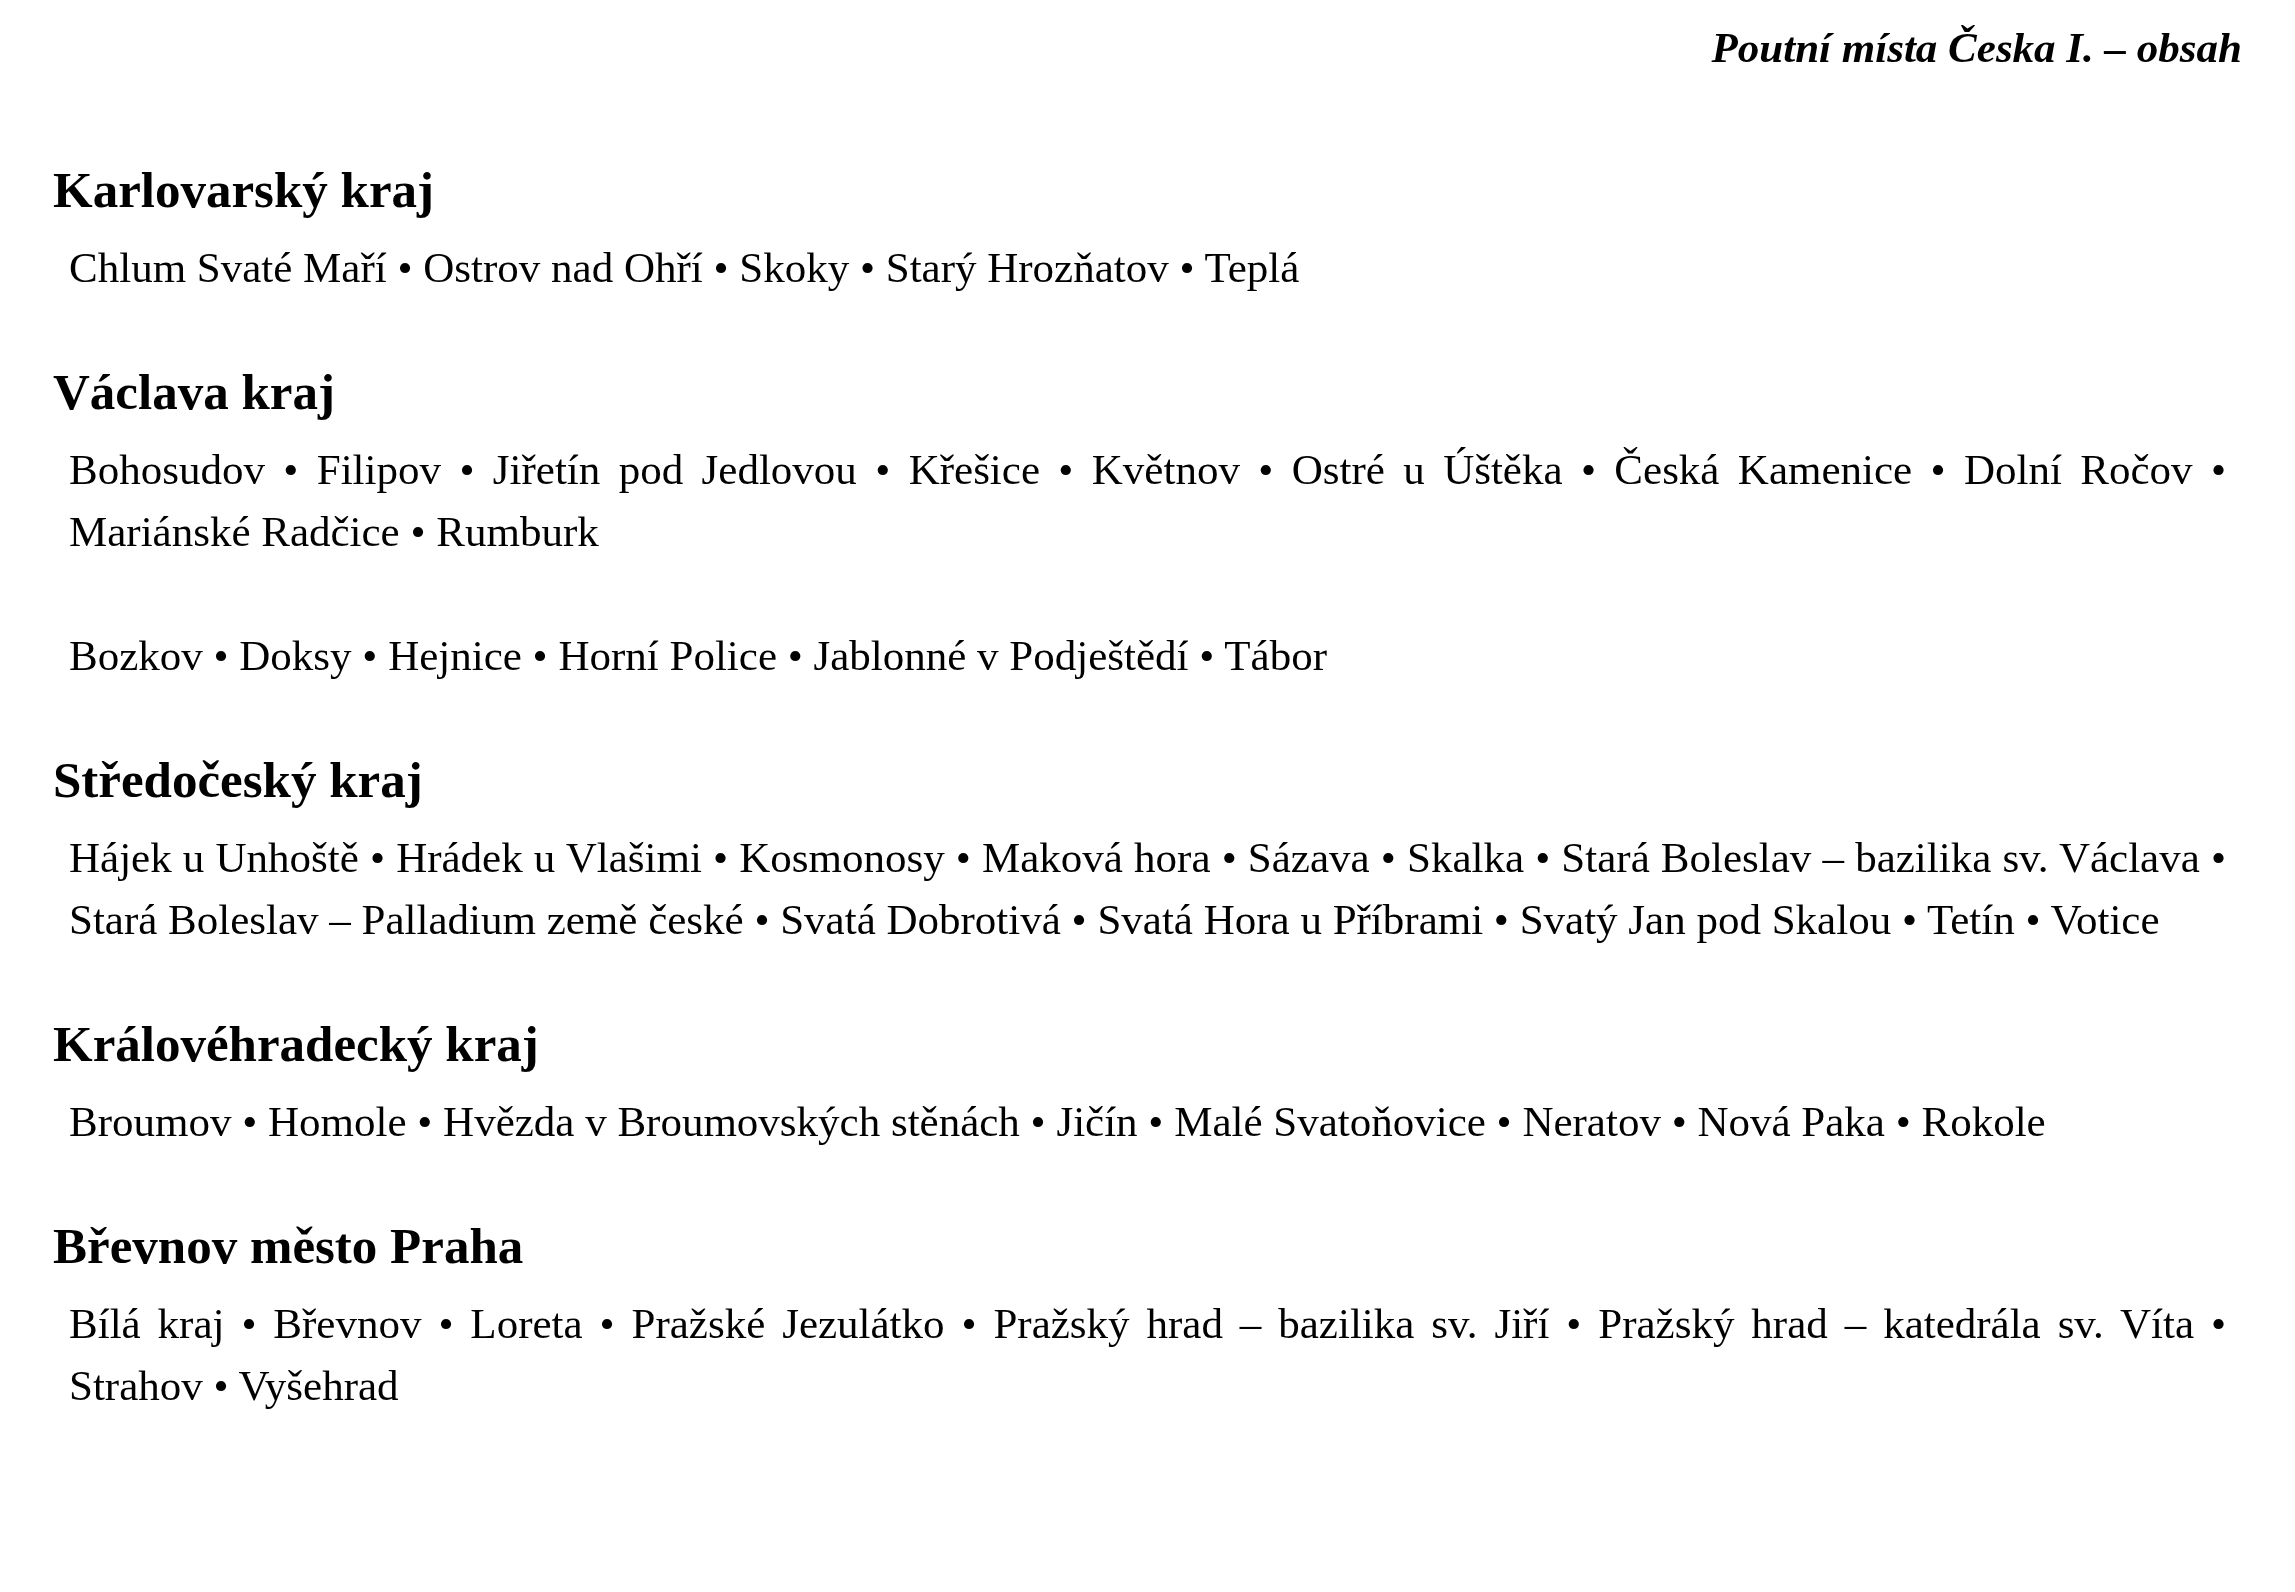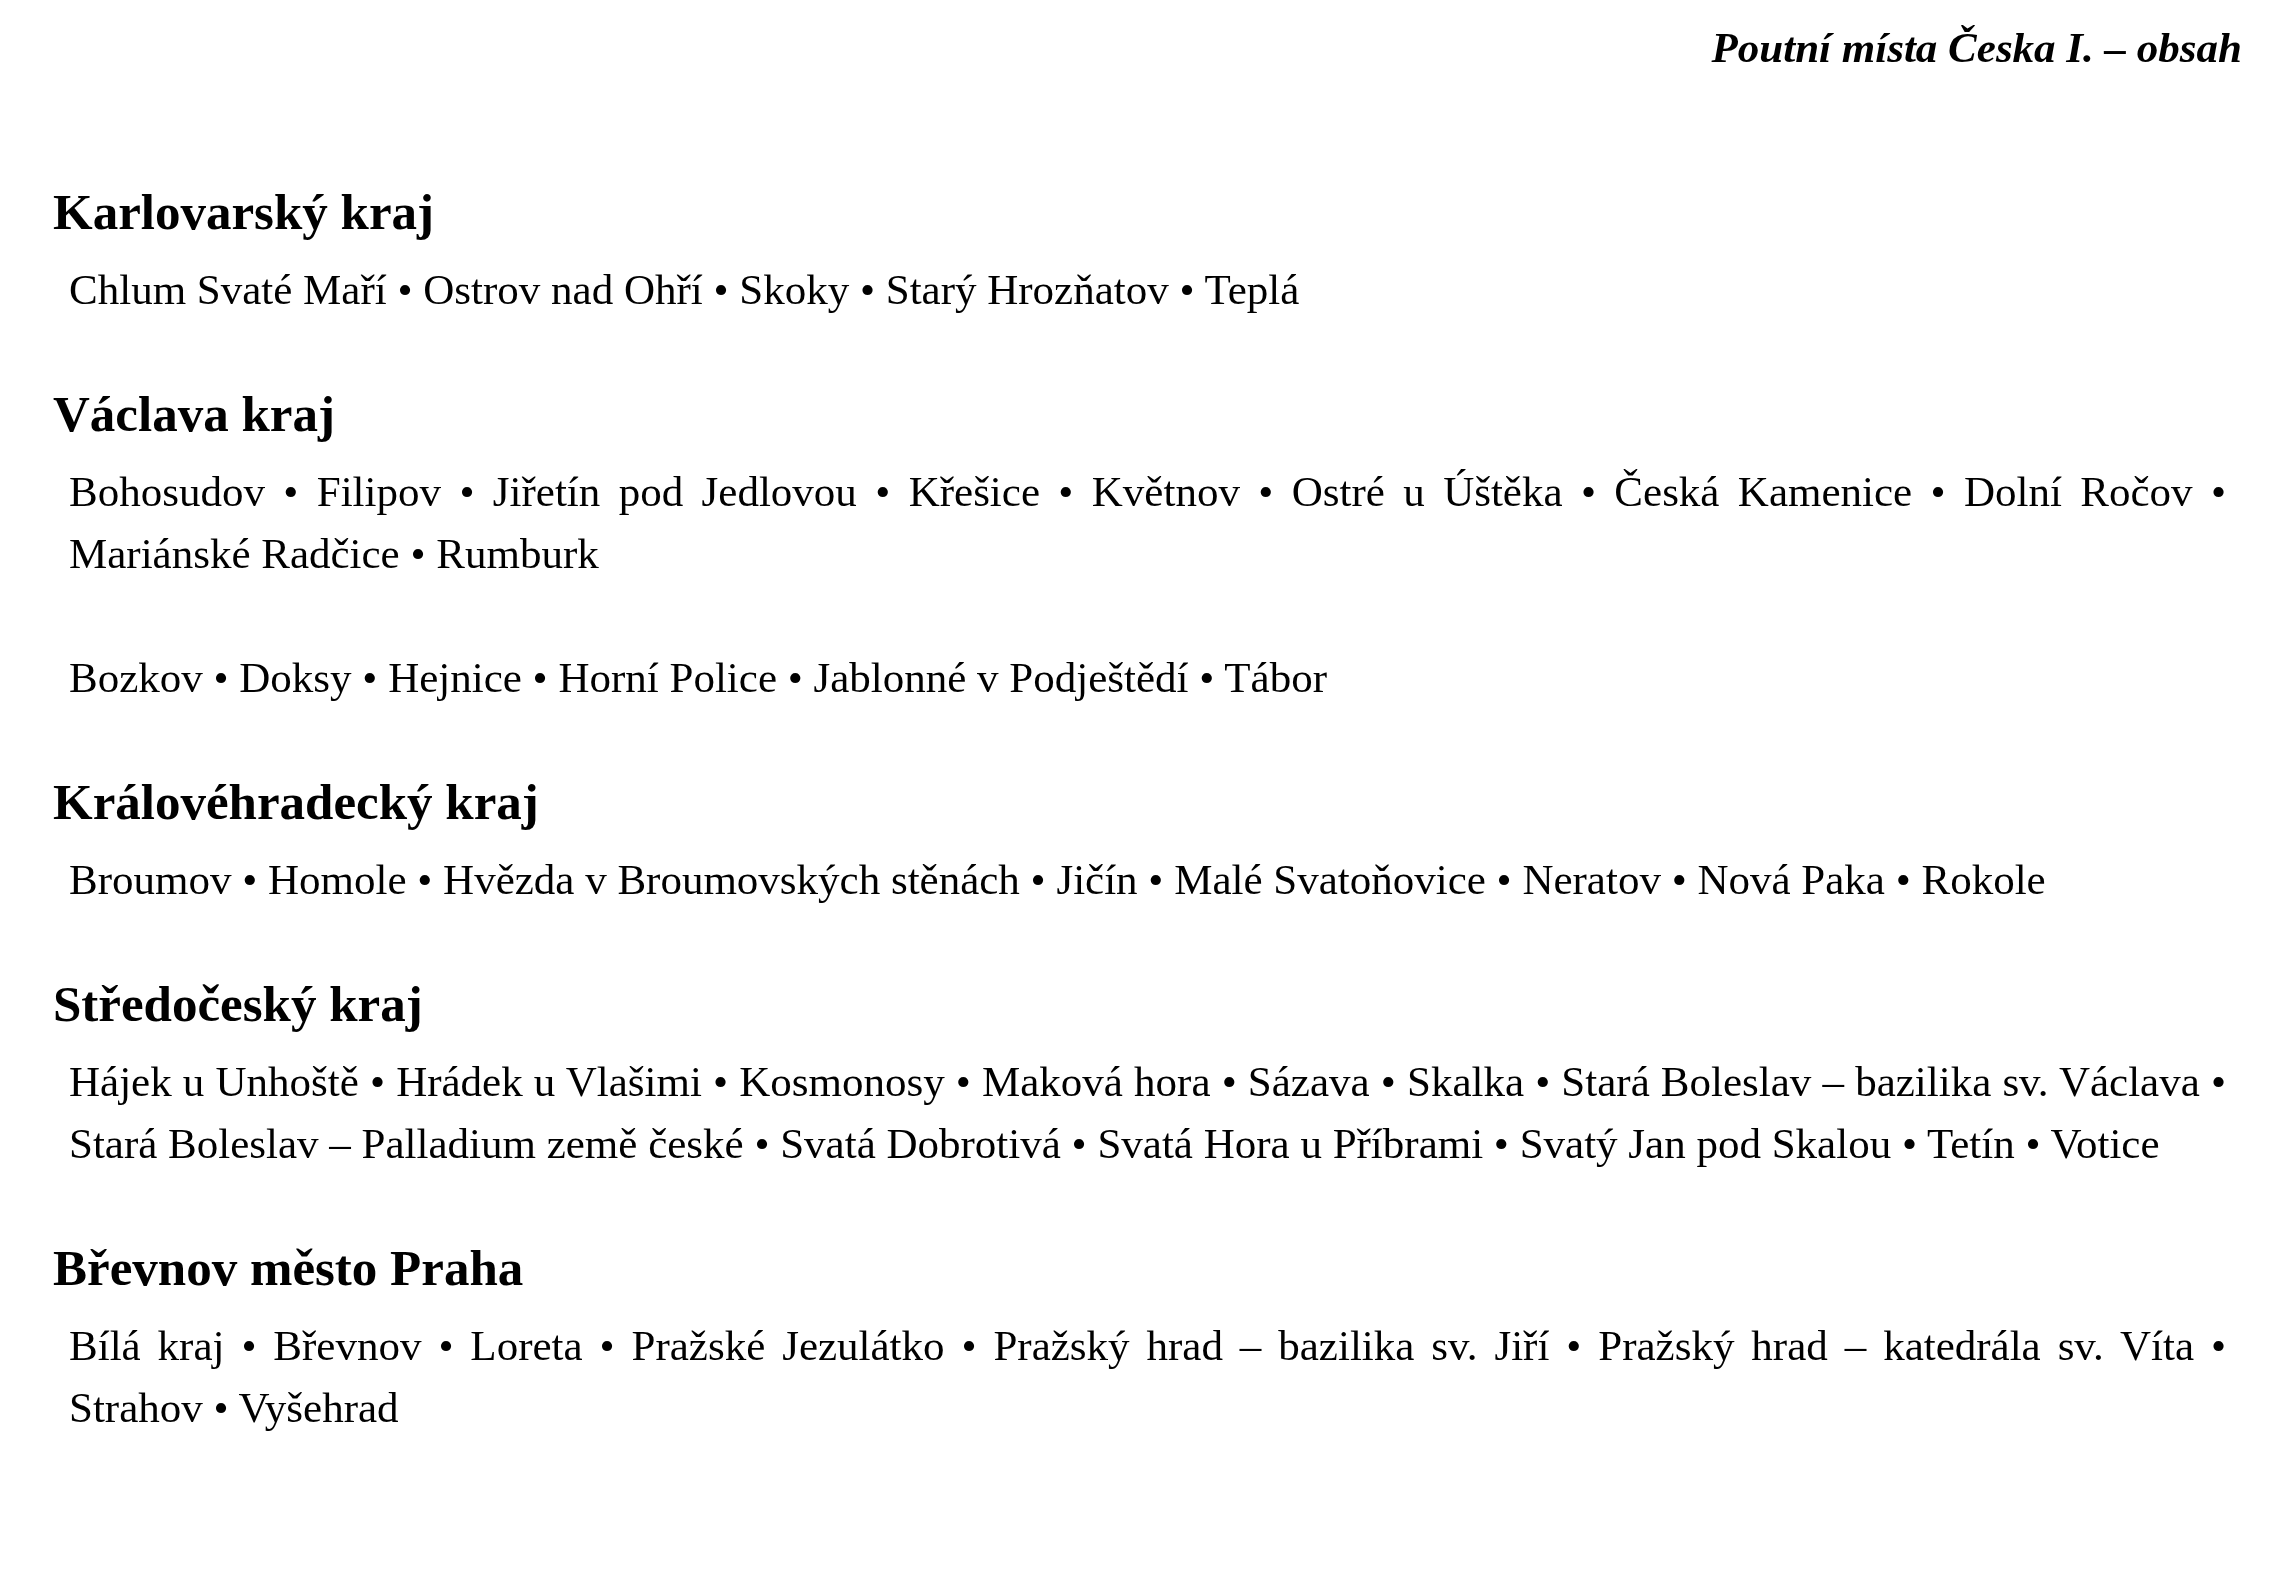--- a/index.html
+++ b/index.html
@@ -19,21 +19,21 @@
     width: 2295px;
     height: 1592px;
     padding: 18px 53px 0 53px;
   }
   .doc-title {
     text-align: right;
     font-size: 43px;
     line-height: 59px;
     font-weight: bold;
     font-style: italic;
-    margin: 0 0 104px 0;
+    margin: 0 0 82px 0;
   }
   .section {
     margin: 0 0 62px 0;
   }
   .section-heading {
     font-size: 51px;
     line-height: 62px;
     font-weight: bold;
     margin: 0;
   }
@@ -58,27 +58,27 @@
   <div class="section">
     <p class="section-heading">Václava kraj</p>
     <p class="section-places">Bohosudov • Filipov • Jiřetín pod Jedlovou • Křešice • Květnov • Ostré u Úštěka • Česká Kamenice • Dolní Ročov • Mariánské Radčice • Rumburk</p>
   </div>
 
   <div class="section">
     <p class="section-places">Bozkov • Doksy • Hejnice • Horní Police • Jablonné v Podještědí • Tábor</p>
   </div>
 
   <div class="section">
-    <p class="section-heading">Královéhradecký kraj</p>
-    <p class="section-places">Broumov • Homole • Hvězda v Broumovských stěnách • Jičín • Malé Svatoňovice • Neratov • Nová Paka • Rokole</p>
+    <p class="section-heading">Středočeský kraj</p>
+    <p class="section-places">Hájek u Unhoště • Hrádek u Vlašimi • Kosmonosy • Maková hora • Sázava • Skalka • Stará Boleslav – bazilika sv. Václava • Stará Boleslav – Palladium země české • Svatá Dobrotivá • Svatá Hora u Příbrami • Svatý Jan pod Skalou • Tetín • Votice</p>
   </div>
 
   <div class="section">
-    <p class="section-heading">Středočeský kraj</p>
-    <p class="section-places">Hájek u Unhoště • Hrádek u Vlašimi • Kosmonosy • Maková hora • Sázava • Skalka • Stará Boleslav – bazilika sv. Václava • Stará Boleslav – Palladium země české • Svatá Dobrotivá • Svatá Hora u Příbrami • Svatý Jan pod Skalou • Tetín • Votice</p>
+    <p class="section-heading">Královéhradecký kraj</p>
+    <p class="section-places">Broumov • Homole • Hvězda v Broumovských stěnách • Jičín • Malé Svatoňovice • Neratov • Nová Paka • Rokole</p>
   </div>
 
   <div class="section">
     <p class="section-heading">Břevnov město Praha</p>
     <p class="section-places">Bílá kraj • Břevnov • Loreta • Pražské Jezulátko • Pražský hrad – bazilika sv. Jiří • Pražský hrad – katedrála sv. Víta • Strahov • Vyšehrad</p>
   </div>
 </div>
 </div>
 
 

